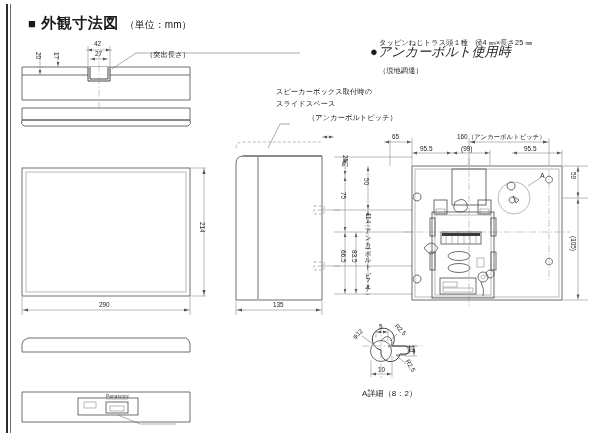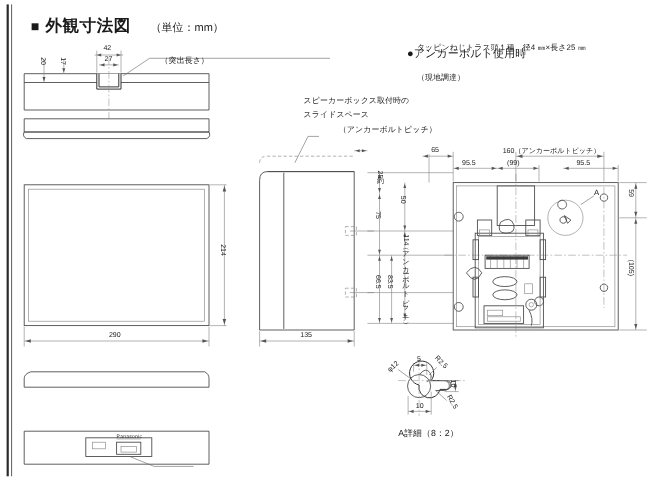--- a/index.html
+++ b/index.html
@@ -14,26 +14,26 @@
     border-left:2px solid #2b2b2b;border-top:0;border-right:0;border-bottom:0;
   }
   .frame2{
     position:absolute;left:10px;top:4px;width:1px;height:429px;background:#6d6d6d;
   }
   .title{
     position:absolute;left:28px;top:14px;
     font-size:15px;font-weight:bold;letter-spacing:.5px;white-space:nowrap;
   }
   .title .sq{font-size:13px;margin-right:5px;}
-  .title .unit{font-size:10px;font-weight:normal;margin-left:18px;letter-spacing:0;}
+  .title .unit{font-size:10px;font-weight:normal;margin-left:6px;letter-spacing:0;}
   .note{
     position:absolute;font-size:7.2px;line-height:1.5;white-space:nowrap;
     letter-spacing:.1px;
   }
-  .note.b{font-size:10px;}
+  .note.b{font-size:13px;font-style:italic;}
   .dim{
     position:absolute;font-size:6.4px;white-space:nowrap;letter-spacing:0;
     color:#222;
   }
   .dim.v{writing-mode:vertical-rl;text-orientation:mixed;}
   svg{position:absolute;left:0;top:0;overflow:visible;}
   .ln{stroke:#4a4a4a;stroke-width:.8;fill:none;}
   .ln2{stroke:#2f2f2f;stroke-width:.9;fill:none;}
   .thin{stroke:#8a8a8a;stroke-width:.6;fill:none;}
   .cl{stroke:#9a9a9a;stroke-width:.55;fill:none;stroke-dasharray:7 2 1.5 2;}

